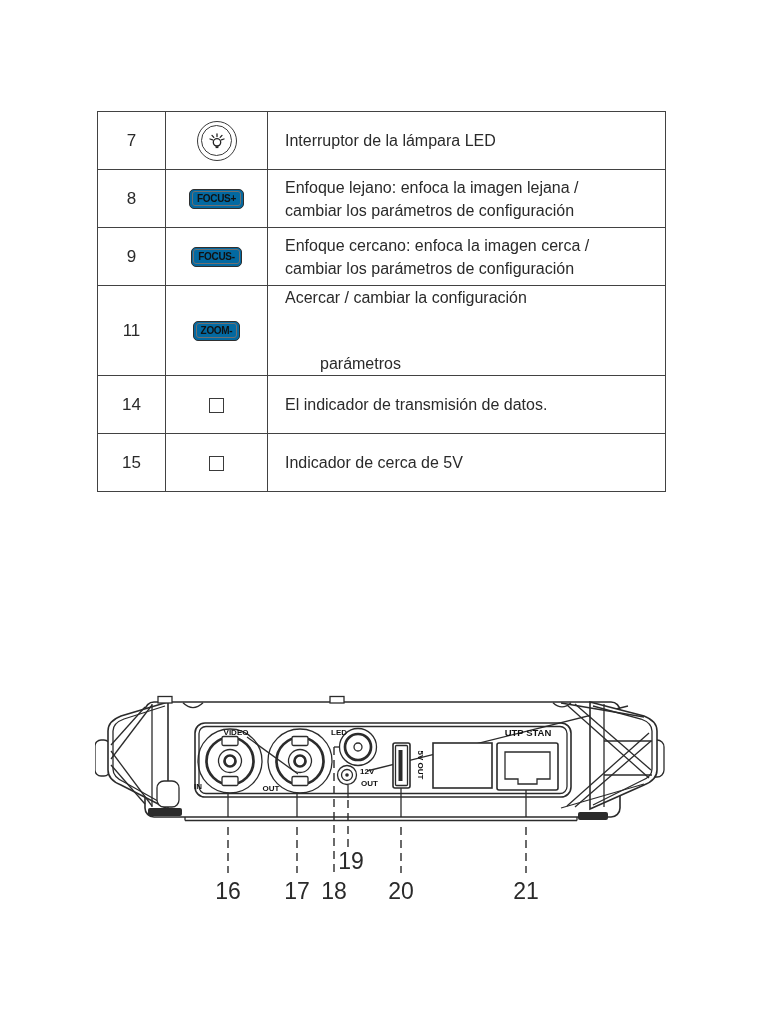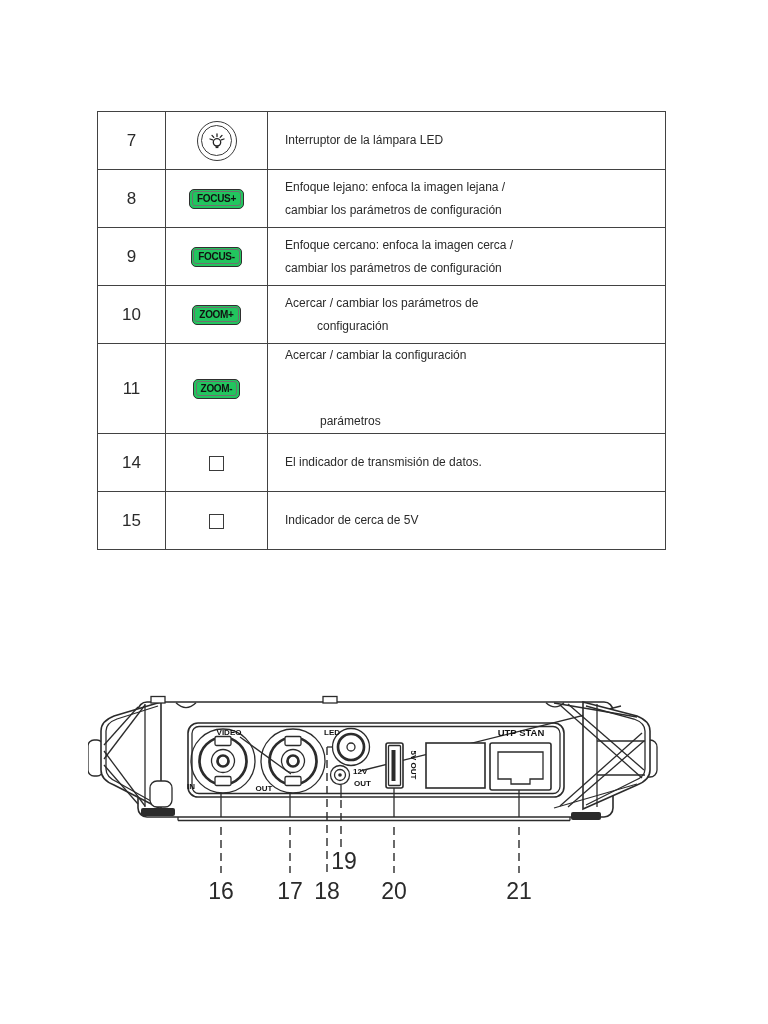--- a/index.html
+++ b/index.html
@@ -16,27 +16,27 @@
     border:1.5px solid #424242;height:58px;box-sizing:border-box;
     background:#fff;vertical-align:middle;padding:0;
   }
   .col-num{width:68px;}
   .col-icon{width:102px;}
   .col-desc{width:398px;}
   td.num-cell{text-align:center;font-size:17px;color:#2a2a2a;}
   td.icon-cell{text-align:center;}
   td.desc-cell{padding:0 8px 0 17px;}
   .desc-wrap{display:flex;flex-direction:column;justify-content:center;}
-  .desc-line{font-size:12px;line-height:23px;color:#2a2a2a;}
+  .desc-line{font-size:16px;line-height:23px;color:#2a2a2a;}
   .indent-32{padding-left:32px;}
   .indent-35{padding-left:35px;margin-top:43px;}
   
   .key-btn{
     display:inline-block;border:1.6px solid #2f2f2f;border-radius:5px;
-    padding:1.5px;background:#22c55e;vertical-align:middle;
+    padding:1.5px;background:#0369a1;vertical-align:middle;
   }
   .key-btn-inner{
     display:block;border:1px solid #6f6f6f;border-radius:3px;
     padding:1px 4px;font-size:10px;font-weight:bold;letter-spacing:-0.3px;
     color:#111;white-space:nowrap;
   }
   
   .led-btn{
     display:inline-flex;width:38px;height:38px;border:1.8px solid #3a3a3a;
     border-radius:50%;align-items:center;justify-content:center;vertical-align:middle;
@@ -44,21 +44,21 @@
   .led-btn-inner{
     display:flex;width:29px;height:29px;border:1.7px solid #3a3a3a;
     border-radius:50%;align-items:center;justify-content:center;
   }
   
   .indicator-square{
     display:inline-block;width:13px;height:13px;border:1.7px solid #3a3a3a;
     background:#fff;vertical-align:middle;
   }
   
-  .diagram-wrap{position:absolute;left:88px;top:685px;width:580px;height:225px;text-decoration:underline;}
+  .diagram-wrap{position:absolute;left:95px;top:685px;width:580px;height:225px;text-decoration:underline;}
   .diagram-wrap svg{display:block;}
   .ln{stroke:#2b2b2b;fill:none;stroke-width:1.3;}
   .lnb{stroke:#2b2b2b;fill:none;stroke-width:2.7;}
   .lnt{stroke:#2b2b2b;fill:none;stroke-width:1.6;}
   .wfill{fill:#ffffff;}
   .dark{fill:#2b2b2b;stroke:none;}
   .dash{stroke:#2b2b2b;fill:none;stroke-width:1.4;stroke-dasharray:8 5;}
   .plabel{font-family:"Liberation Sans",sans-serif;font-weight:bold;font-size:8px;fill:#111;}
   .plabel-lg{font-family:"Liberation Sans",sans-serif;font-weight:bold;font-size:9.5px;fill:#111;}
   .callout-num{font-family:"Liberation Sans",sans-serif;font-size:23px;fill:#2a2a2a;}
@@ -120,34 +120,20 @@
         </span>
       </td>
       <td class="desc-cell">
         <div class="desc-wrap">
           <div class="desc-line">Enfoque cercano: enfoca la imagen cerca /</div>
           <div class="desc-line">cambiar los parámetros de configuración</div>
         </div>
       </td>
     </tr>
     <tr>
-      <td class="num-cell">10</td>
-      <td class="icon-cell">
-        <span class="key-btn">
-          <span class="key-btn-inner">ZOOM+</span>
-        </span>
-      </td>
-      <td class="desc-cell">
-        <div class="desc-wrap">
-          <div class="desc-line">Acercar / cambiar los parámetros de</div>
-          <div class="desc-line indent-32">configuración</div>
-        </div>
-      </td>
-    </tr>
-    <tr>
       <td class="num-cell">11</td>
       <td class="icon-cell">
         <span class="key-btn">
           <span class="key-btn-inner">ZOOM-</span>
         </span>
       </td>
       <td class="desc-cell">
         <div class="desc-wrap">
           <div class="desc-line">Acercar / cambiar la configuración</div>
           <div class="desc-line indent-35">parámetros</div>

